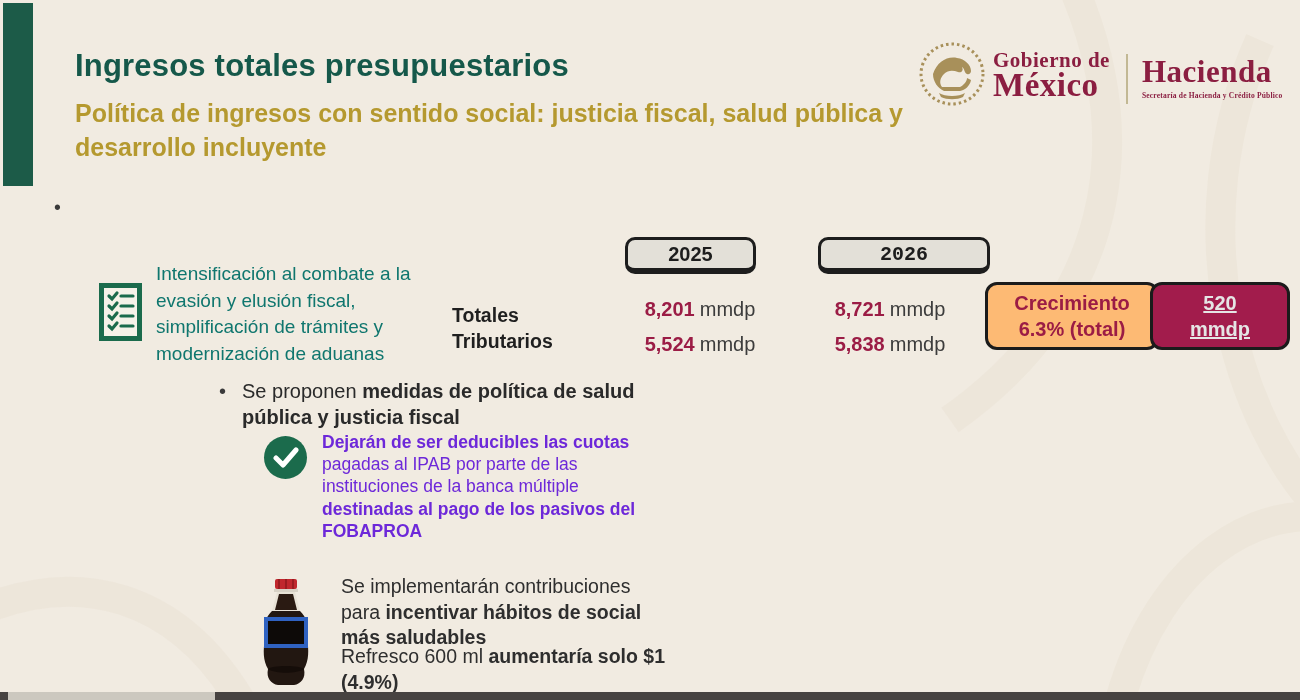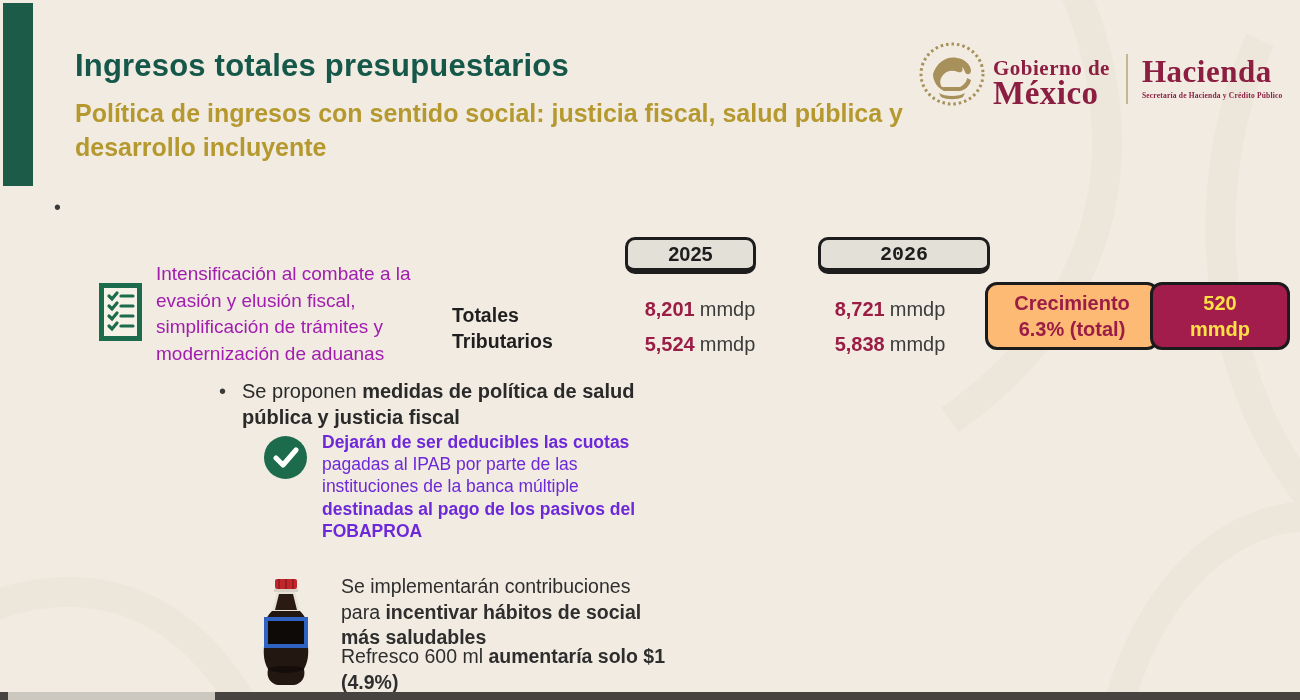--- a/index.html
+++ b/index.html
@@ -38,21 +38,21 @@
     width: 935px;
     font-size: 25px;
     font-weight: bold;
     color: #b5992f;
     line-height: 1.36;
   }
 
   
   .logos { position: absolute; left: 915px; top: 40px; display: flex; align-items: flex-start; }
   .eagle { width: 74px; height: 68px; }
-  .gob-block { margin-left: 4px; margin-top: 16px; font-family: "Liberation Serif", serif; color: #8b1e41; }
+  .gob-block { margin-left: 4px; margin-top: 8px; font-family: "Liberation Serif", serif; color: #8b1e41; }
   .gob-line1 { font-size: 21px; font-weight: bold; letter-spacing: 0.5px; }
   .gob-line2 { font-size: 33px; font-weight: bold; margin-top: -6px; letter-spacing: 0.5px; }
   .logo-divider { width: 2px; height: 50px; background: #c2b894; margin: 14px 14px 0 16px; }
   .hac-block { margin-top: 14px; font-family: "Liberation Serif", serif; color: #8b1e41; }
   .hac-name { font-size: 31px; font-weight: bold; letter-spacing: 0.5px; }
   .hac-sub { font-size: 7.5px; font-weight: bold; margin-top: 1px; letter-spacing: 0.2px; }
 
   
   .bullet1 {
     position: absolute;
@@ -66,21 +66,21 @@
   .b { font-weight: bold; }
 
   
   .note-icon { position: absolute; left: 99px; top: 283px; }
   .note-text {
     position: absolute;
     left: 156px; top: 261px;
     width: 300px;
     font-size: 19px;
     line-height: 1.4;
-    color: #a21caf;
+    color: #0f766e;
   }
 
   
   .year-box {
     position: absolute;
     top: 237px;
     height: 37px;
     background: #e3e0d8;
     border: 3px solid #1d1d1d;
     border-bottom-width: 6px;
@@ -125,22 +125,23 @@
     line-height: 1.3;
   }
   .amount-box {
     position: absolute;
     left: 1150px; top: 282px;
     width: 140px; height: 68px;
     background: #a21c4c;
     border: 3px solid #1b1b1b;
     border-radius: 12px;
     display: flex; flex-direction: column; align-items: center; justify-content: center;
-    font-size: 20px; font-weight: bold; color: #fde047;
+    font-size: 20px; font-weight: bold; color: #e5e5e5;
     line-height: 1.3;
+    text-decoration: underline;
   }
 
   
   .bullet2 {
     position: absolute;
     left: 215px; top: 378px;
     width: 470px;
     font-size: 20px;
     color: #2a2a2a;
     line-height: 1.3;

